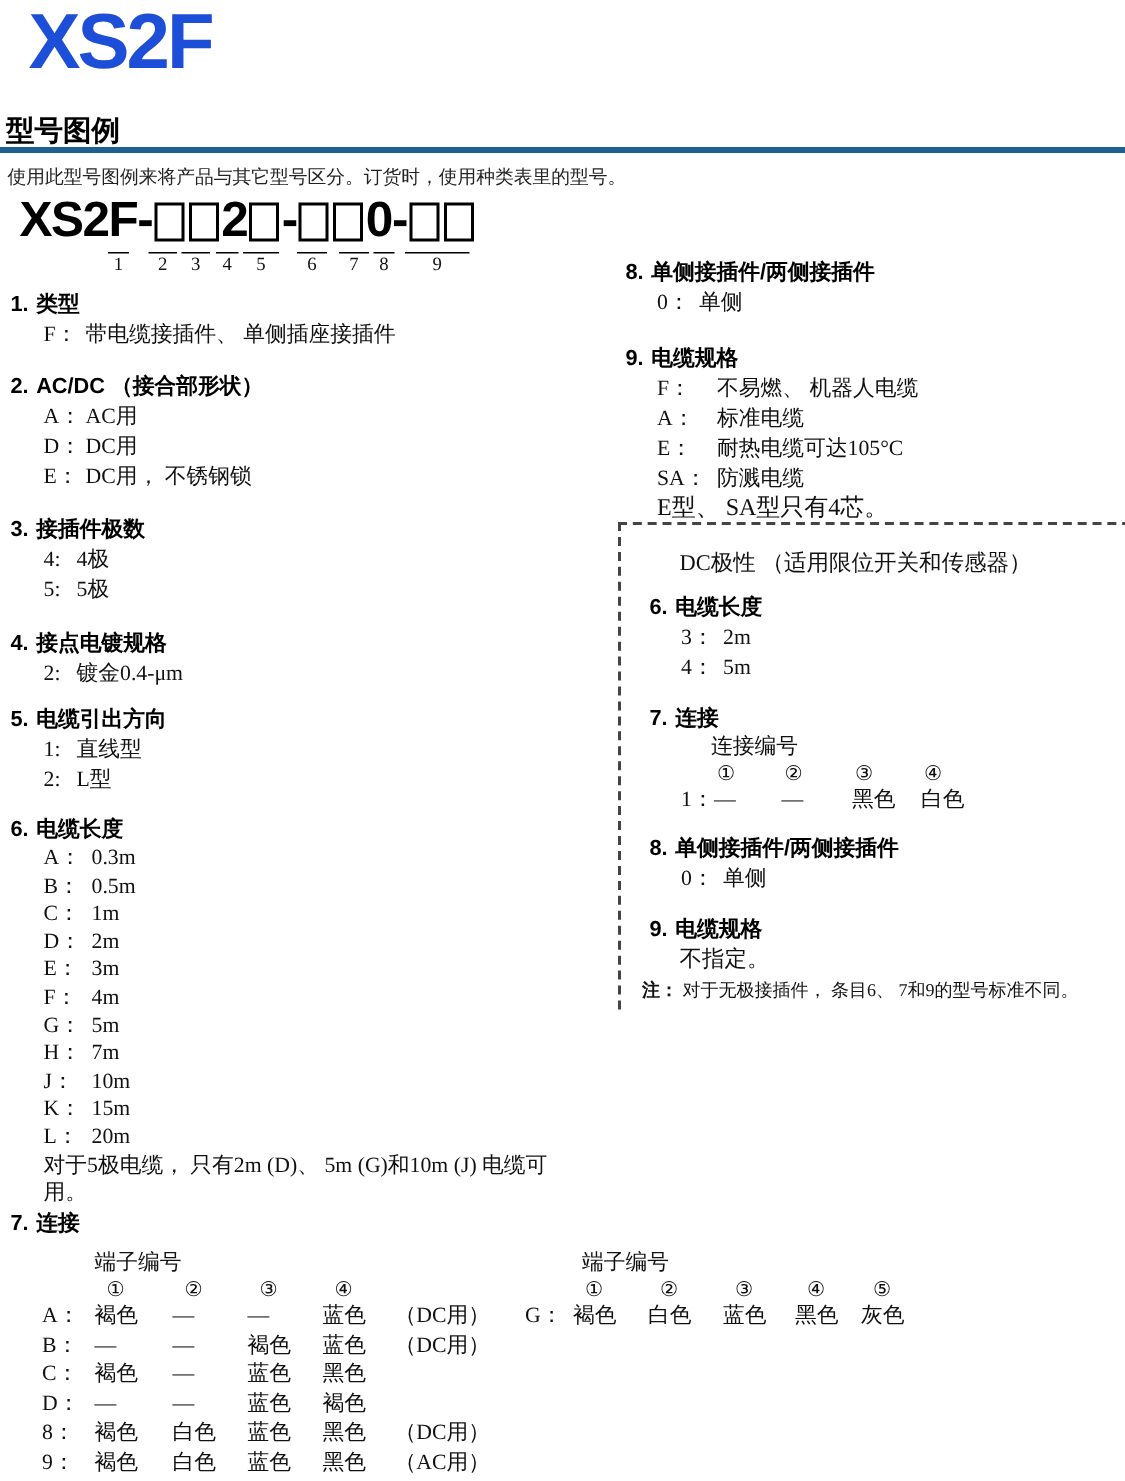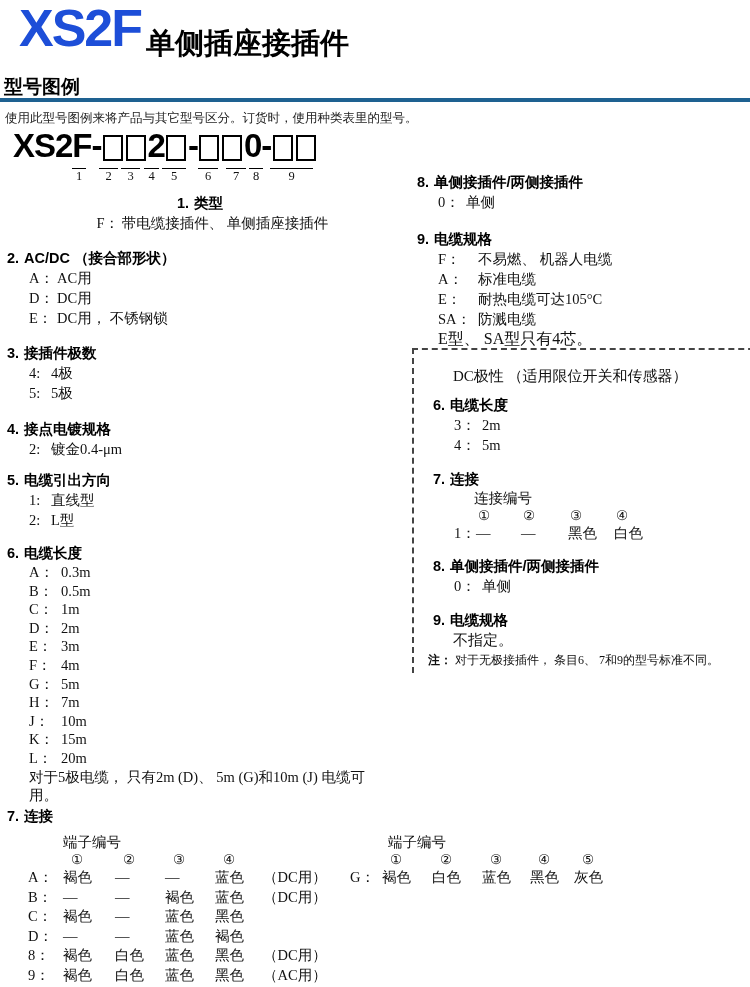--- a/index.html
+++ b/index.html
@@ -51,21 +51,21 @@
     font-weight:700; font-size:14.5px; line-height:20px; color:#000;
   }
   .sec-no { margin-right:5px; }
   .item { font-size:14.5px; line-height:20px; }
   .code { display:inline-block; }
   .w22 { min-width:22px; } .w28 { min-width:28px; } .w32 { min-width:32px; } .w40 { min-width:40px; }
 
   
   .col-left { position:absolute; top:190px; left:7px; width:386px; }
   .col-left .item { padding-left:22px; }
-  .mt3{margin-top:3px;text-align:center;} .mt11{margin-top:11px;} .mt13{margin-top:13px;}
+  .mt3{margin-top:3px;} .mt11{margin-top:11px;} .mt13{margin-top:13px;}
   .mt15{margin-top:15px;} .mt16{margin-top:16px;}
   .s6 .item { line-height:18.6px; }
   .s6-note { padding-left:22px; width:378px; font-size:14.5px; line-height:18.5px; }
 
   
   .col-right { position:absolute; top:165px; left:398px; width:352px; }
   .col-right .sec-head { padding-left:19px; }
   .col-right .item { padding-left:40px; }
   .rmt7{margin-top:7px;} .rmt17{margin-top:17px;}
   .r-foot { padding-left:40px; font-size:16px; line-height:20px; }
@@ -96,21 +96,20 @@
   table.conn-t .circ td { font-size:13.5px; line-height:17px; }
   table.conn-t .circ td.c { padding-left:8px; }
   .left-conn { margin-left:21px; }
   .right-conn { position:absolute; left:343px; top:0; }
 </style>
 </head>
 <body>
 
 <div class="masthead">
   <span class="brand">XS2F</span>
-  <span class="brand-sub">单侧插座接插件</span>
 </div>
 
 <div class="banner">型号图例</div>
 <div class="rule"></div>
 <div class="intro">使用此型号图例来将产品与其它型号区分。订货时，使用种类表里的型号。</div>
 
 <div class="model-area">
   <div class="model-line">
     <span>XS2F-</span>
     <span class="mbox"></span>

